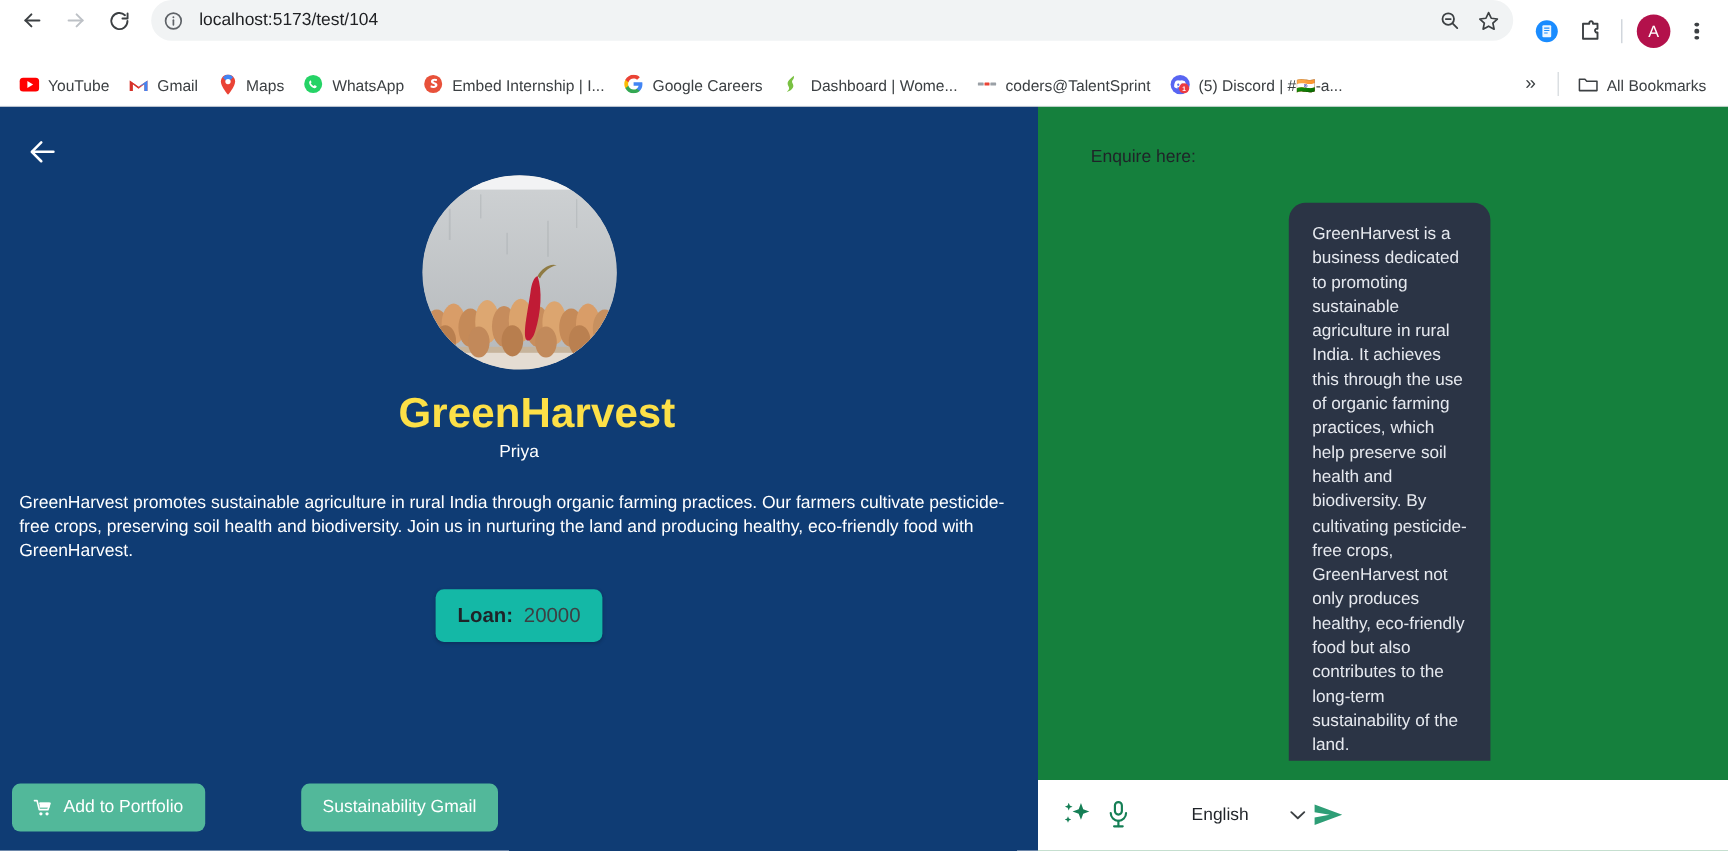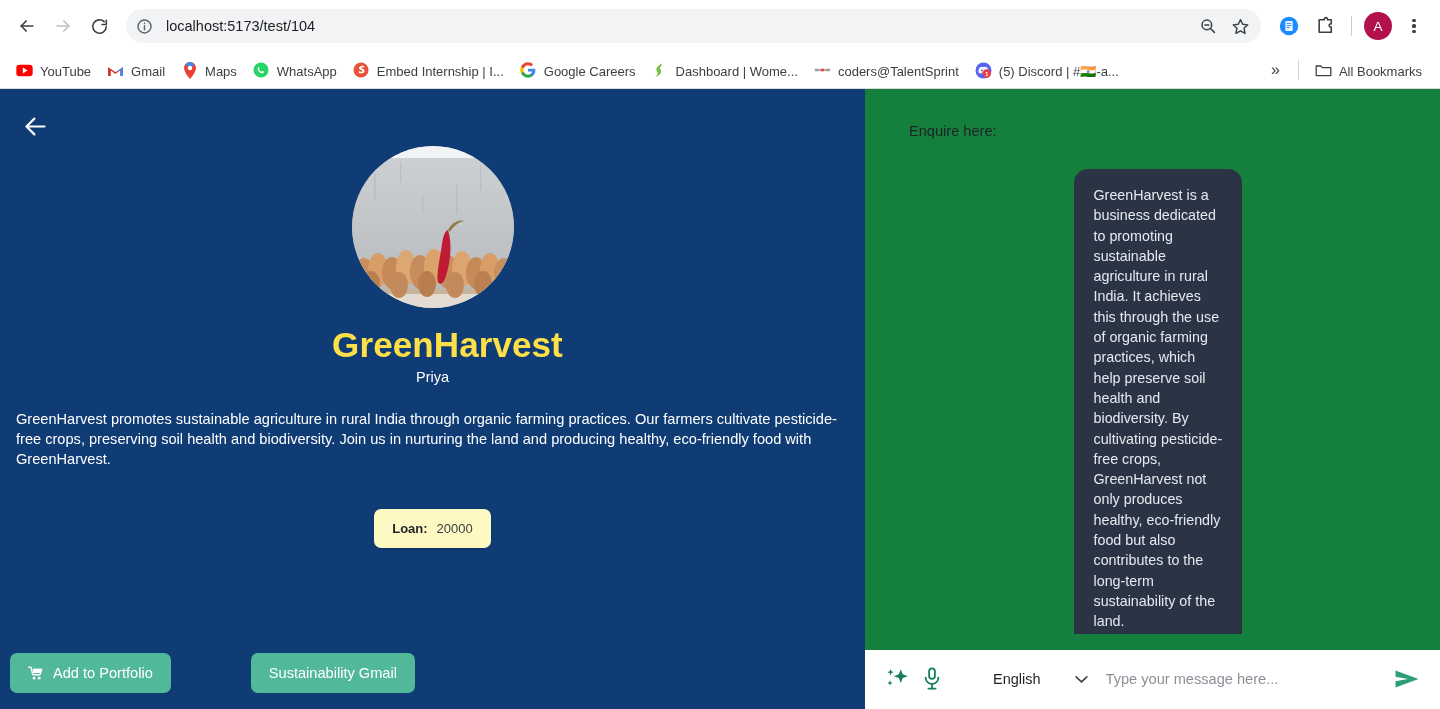--- a/index.html
+++ b/index.html
@@ -12,21 +12,20 @@
 
   
   .browser-chrome {
     width: 1440px;
     background: #ffffff;
     border-bottom: 1px solid #dadce0;
   }
   .nav-bar {
     height: 52px;
     display: flex;
-    align-items: center;
     padding: 0 10px;
     gap: 2px;
   }
   .nav-btn {
     width: 34px; height: 34px;
     display: flex; align-items: center; justify-content: center;
     border-radius: 50%;
     flex: 0 0 auto;
     cursor: pointer;
   }
@@ -202,30 +201,29 @@
     color: #ffffff;
     text-align: left;
     width: 100%;
   }
   .loan-wrap {
     margin-top: 22px;
     display: flex;
     justify-content: center;
   }
   .loan-badge {
-    background: #fef9c3;
+    background: #14b8a6;
     border-radius: 7px;
     padding: 12px 18px;
-    font-size: 13px;
+    font-size: 17px;
     color: #1f2328;
     display: flex;
     gap: 9px;
     box-shadow: 0 1px 3px rgba(0,0,0,0.18);
     cursor: default;
-    margin-top: 18px;
   }
   .loan-label { font-weight: 600; }
   .loan-value { color: #3c4043; }
 
   .left-footer {
     margin-top: auto;
     display: flex;
     align-items: center;
     padding: 0 10px 16px 10px;
     gap: 80px;
@@ -651,21 +649,20 @@
 
       <div class="lang-select">
         <span>English</span>
         <span style="display:flex;">
           <svg width="13" height="9" viewBox="0 0 14 9" fill="none" stroke="#3c4043" stroke-width="1.7" stroke-linecap="round" stroke-linejoin="round">
             <polyline points="1.2,1.6 7,7 12.8,1.6"></polyline>
           </svg>
         </span>
       </div>
 
-      <input class="msg-input" type="text" placeholder="Type your message here..." style="">
 
       <div class="send-btn">
         <svg width="26" height="22" viewBox="0 0 26 22" fill="#2e9e76">
           <polygon points="1.5,2.4 24.5,11 1.5,19.6 1.5,13.2 14,11 1.5,8.8"></polygon>
         </svg>
       </div>
     </div>
   </div>
 </div>
 

